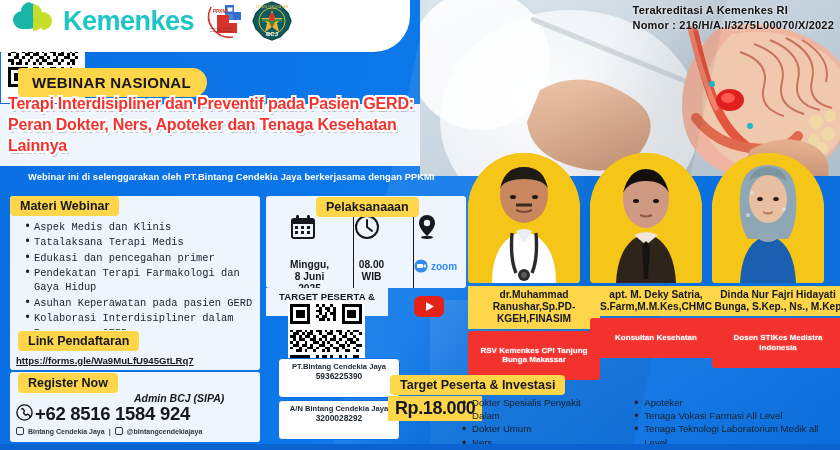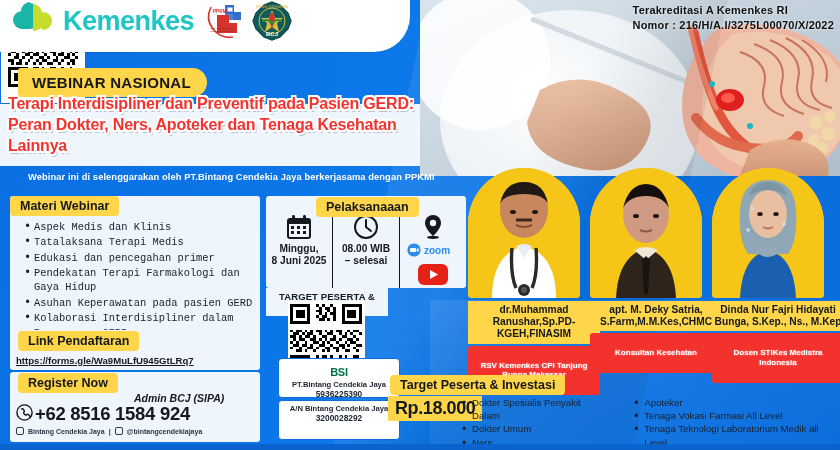--- a/index.html
+++ b/index.html
@@ -77,22 +77,22 @@
   .materi { left:10px; top:196px; width:250px; height:140px; }
   .materi ul { list-style:none; margin:4px 0 0 14px;font-family:Liberation Mono, monospace; }
   .materi li { position:relative; font-size:10.4px; color:#17202b; line-height:1.38;
     padding-left:10px; margin-bottom:1px; }
   .materi li:before { content:"\2022"; position:absolute; left:0; top:-1px; font-size:12px; }
 
   
   .pelaks { left:266px; top:196px; width:200px; height:92px; }
   .pelaks-title { position:absolute; left:316px; top:197px; z-index:4; }
   .pelaks-grid { display:flex; height:100%; padding-top:14px; }
-  .pel-cell { flex:1; display:flex; flex-direction:column; align-items:center;
-    justify-content:flex-start; gap:3px; padding-top:4px; }
+  .pel-cell { flex:1; display:flex; flex-direction:column; 
+    justify-content:flex-start; gap:19px; padding-top:4px;margin-left:24px; }
   .pel-cell + .pel-cell { border-left:1.6px solid #16181c; }
   .pel-txt { font-size:10.2px; font-weight:bold; color:#14181f; text-align:center; line-height:1.2; }
   .icon-cal, .icon-clock, .icon-pin { width:26px; height:26px; }
 
   
   .skp-label { position:absolute; left:266px; top:288px; width:122px;
     background:#eef5fd; font-size:9.5px; font-weight:bold; color:#14181f;
     padding:3px 4px; text-align:center; letter-spacing:.1px; }
   .qr-skp { position:absolute; left:272px; top:301px; width:108px; height:77px; }
 
@@ -126,21 +126,21 @@
   .bank { background:#fff; border:1.4px solid #0b6fe0; border-radius:4px;
     position:absolute; width:122px; height:40px; text-align:center; padding-top:3px; }
   .bank1 { left:278px; top:358px; }
   .bank2 { left:278px; top:400px; }
   .bank-brand { font-size:11px; font-weight:bold; letter-spacing:-.2px; }
   .bsi-blue { color:#00704a; }
   .bank-line { font-size:7.6px; font-weight:bold; color:#1b242e; line-height:1.25; }
   .bank-acc { font-size:8.4px; font-weight:bold; color:#1b242e; }
 
   
-  .speaker { position:absolute; top:168px; width:132px; }
+  .speaker { position:absolute; top:153px; width:132px; }
   .sp1 { left:468px; } .sp2 { left:590px; } .sp3 { left:712px; }
   .sp-photo { width:112px; height:130px; border-radius:56px 56px 4px 4px;
     background:#f5c518; overflow:hidden; position:relative; }
   .sp-name { margin-top:3px; background:#ffd54a; color:#14181f; font-weight:bold;
     font-size:10.2px; line-height:1.2; text-align:center; padding:3px 2px; }
   .sp-aff { margin:2px auto 0; display:block; background:#f3322e; color:#fff;
     font-weight:bold; font-size:8px; line-height:1.2; text-align:center;
     padding:15px 4px; border-radius:3px;
     text-shadow:0 0 2px rgba(255,255,255,.5); }
 
@@ -665,23 +665,20 @@
             <rect x="13" y="24" width="1" height="1"></rect>
             <rect x="16" y="24" width="1" height="1"></rect>
           <rect x="19" y="24" width="1" height="1"></rect>
             <rect x="22" y="24" width="2" height="1"></rect>
         </g>
       </svg>
     </div>
   </div>
 
   <div class="bank bank1">
-    <div>
-      <span class="bank-brand bsi-blue">BSI</span>
-    </div>
     <div class="bank-line">PT.Bintang Cendekia Jaya</div>
     <div class="bank-acc">5936225390</div>
   </div>
   <div class="bank bank2">
     <div class="bank-line">A/N Bintang Cendekia Jaya</div>
     <div class="bank-acc">3200028292</div>
   </div>
 
   <div class="speaker sp1">
     <div class="sp-photo">

